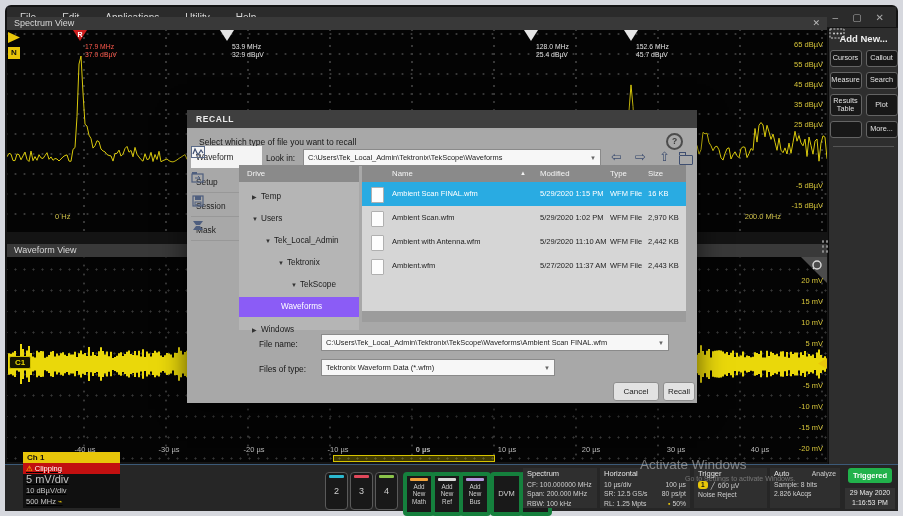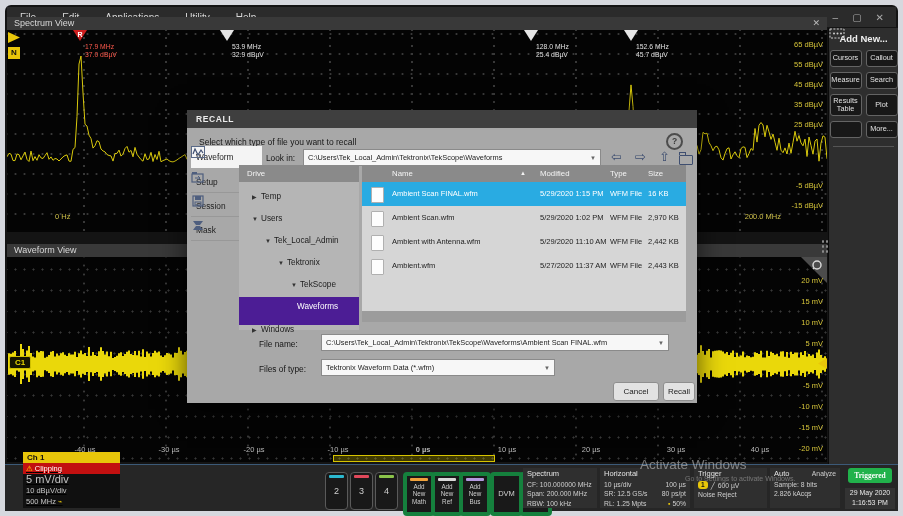--- a/index.html
+++ b/index.html
@@ -282,21 +282,21 @@
 
     <div class="badge" style="left:765px;width:70px;">
       <div style="display:flex;justify-content:space-between;">
         <span class="bt">Auto</span>
         <span>Analyze</span>
       </div>
       <div>Sample: 8 bits</div>
       <div>2.826 kAcqs</div>
     </div>
 
-    <div style="position:absolute;left:843px;top:3px;width:44px;height:15px;background:#21b24b;border-radius:3px;color:#fff;font-size:7.5px;font-weight:bold;display:flex;align-items:center;justify-content:center;font-family:Liberation Serif, serif;">
+    <div style="position:absolute;left:843px;top:3px;width:44px;height:15px;background:#21b24b;border-radius:3px;color:#fff;font-size:7.5px;font-weight:bold;display:flex;align-items:center;justify-content:center;">
       <span>Triggered</span>
     </div>
     <div style="position:absolute;left:840px;top:23px;width:50px;height:21px;background:#333;color:#e8e8e8;font-size:7px;line-height:1.45;text-align:center;">
       <div>29 May 2020</div>
       <div>1:16:53 PM</div>
     </div>
   </div>
 
   <div style="position:absolute;left:2px;top:447px;width:97px;z-index:4;padding-left:16px;">
     <div style="background:#e8c60a;color:#111;font-size:8px;font-weight:bold;height:11px;line-height:11px;padding-left:4px;">Ch 1</div>
@@ -373,21 +373,21 @@
       </div>
       <div class="titem" style="top:50px;padding-left:26px;">
         <span class="texp">▼</span><span>Tek_Local_Admin</span>
       </div>
       <div class="titem" style="top:72px;padding-left:39px;">
         <span class="texp">▼</span><span>Tektronix</span>
       </div>
       <div class="titem" style="top:94px;padding-left:52px;">
         <span class="texp">▼</span><span>TekScope</span>
       </div>
-      <div class="titem" style="top:115px;height:28px;line-height:20px;background:#4c1d95;color:#fff;padding-left:58px;">
+      <div class="titem" style="top:115px;height:20px;line-height:20px;background:#8b5cf6;color:#fff;padding-left:42px;">
         <span>Waveforms</span>
       </div>
       <div class="titem" style="top:139px;padding-left:13px;">
         <span class="texp">▶</span><span>Windows</span>
       </div>
     </div>
 
     <div class="colhead" style="left:175px;top:55px;width:324px;">
       <span style="position:absolute;left:30px;">Name</span>
       <span style="position:absolute;left:158px;font-size:6px;">▲</span>

